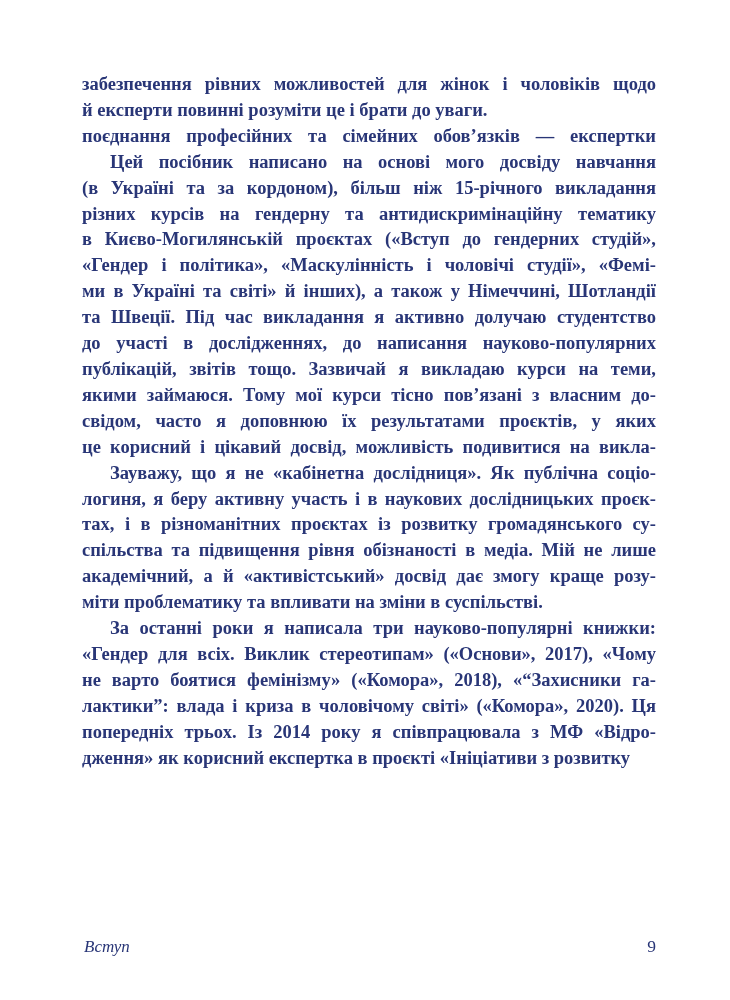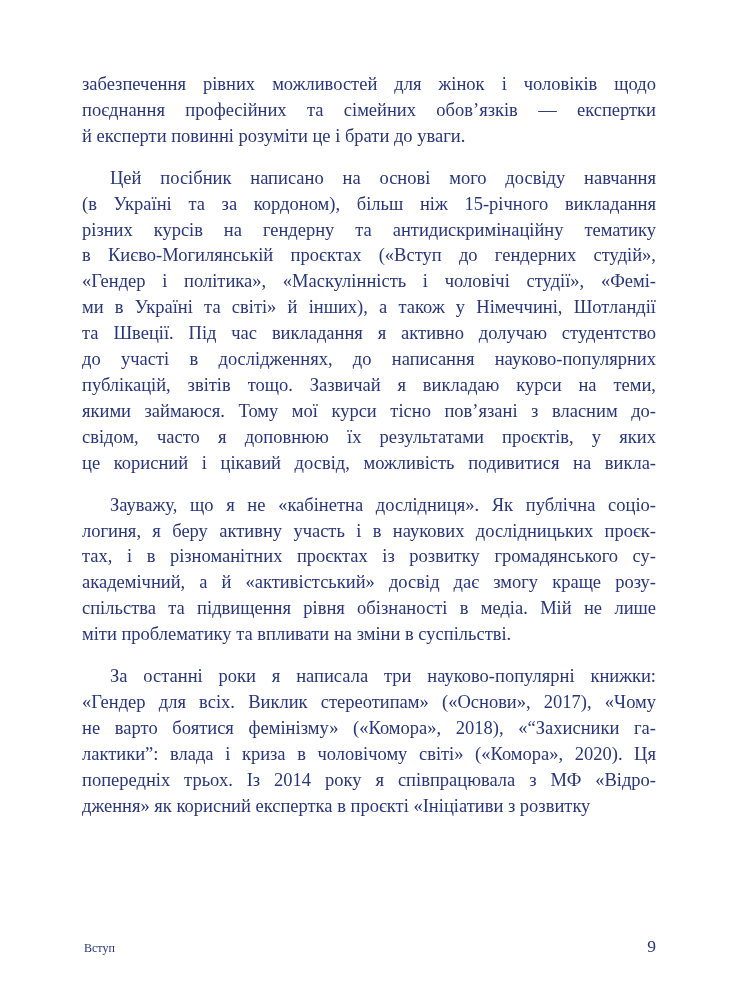--- a/index.html
+++ b/index.html
@@ -20,69 +20,70 @@
     position: absolute;
     left: 82px;
     top: 72px;
     width: 574px;
     font-size: 18.5px;
   }
   .line {
     line-height: 25.9px;
     text-align: justify;
     text-align-last: justify;
+    font-weight: bold;
   }
   .line.last {
     text-align-last: left;
   }
   .line.indent {
     text-indent: 28px;
-    margin-top: 16px;
   }
   .footer {
     position: absolute;
     left: 84px;
     right: 74px;
     top: 936px;
     display: flex;
     justify-content: space-between;
     align-items: baseline;
   }
   .footer-left {
-    font-size: 12px;
+    font-style: italic;
+    font-size: 17px;
   }
   .footer-right {
     font-size: 17.5px;
   }
 </style>
 </head>
 <body>
 
 <div class="page">
   <div class="text-block">
       <div class="line">забезпечення рівних можливостей для жінок і чоловіків щодо</div>
+      <div class="line last">й експерти повинні розуміти це і брати до уваги.</div>
       <div class="line">поєднання професійних та сімейних обов’язків — експертки</div>
-      <div class="line last">й експерти повинні розуміти це і брати до уваги.</div>
       <div class="line indent">Цей посібник написано на основі мого досвіду навчання</div>
       <div class="line">(в Україні та за кордоном), більш ніж 15-річного викладання</div>
       <div class="line">різних курсів на гендерну та антидискримінаційну тематику</div>
       <div class="line">в Києво-Могилянській проєктах («Вступ до гендерних студій»,</div>
       <div class="line">«Гендер і політика», «Маскулінність і чоловічі студії», «Фемі-</div>
       <div class="line">ми в Україні та світі» й інших), а також у Німеччині, Шотландії</div>
       <div class="line">та Швеції. Під час викладання я активно долучаю студентство</div>
       <div class="line">до участі в дослідженнях, до написання науково-популярних</div>
       <div class="line">публікацій, звітів тощо. Зазвичай я викладаю курси на теми,</div>
       <div class="line">якими займаюся. Тому мої курси тісно пов’язані з власним до-</div>
       <div class="line">свідом, часто я доповнюю їх результатами проєктів, у яких</div>
       <div class="line">це корисний і цікавий досвід, можливість подивитися на викла-</div>
       <div class="line indent">Зауважу, що я не «кабінетна дослідниця». Як публічна соціо-</div>
       <div class="line">логиня, я беру активну участь і в наукових дослідницьких проєк-</div>
       <div class="line">тах, і в різноманітних проєктах із розвитку громадянського су-</div>
+      <div class="line">спільства та підвищення рівня обізнаності в медіа. Мій не лише</div>
       <div class="line">академічний, а й «активістський» досвід дає змогу краще розу-</div>
-      <div class="line">спільства та підвищення рівня обізнаності в медіа. Мій не лише</div>
       <div class="line last">міти проблематику та впливати на зміни в суспільстві.</div>
       <div class="line indent">За останні роки я написала три науково-популярні книжки:</div>
       <div class="line">«Гендер для всіх. Виклик стереотипам» («Основи», 2017), «Чому</div>
       <div class="line">не варто боятися фемінізму» («Комора», 2018), «“Захисники га-</div>
       <div class="line">лактики”: влада і криза в чоловічому світі» («Комора», 2020). Ця</div>
       <div class="line">попередніх трьох. Із 2014 року я співпрацювала з МФ «Відро-</div>
       <div class="line last">дження» як корисний експертка в проєкті «Ініціативи з розвитку</div>
     </div>
   <div class="footer">
     <span class="footer-left">Вступ</span>

